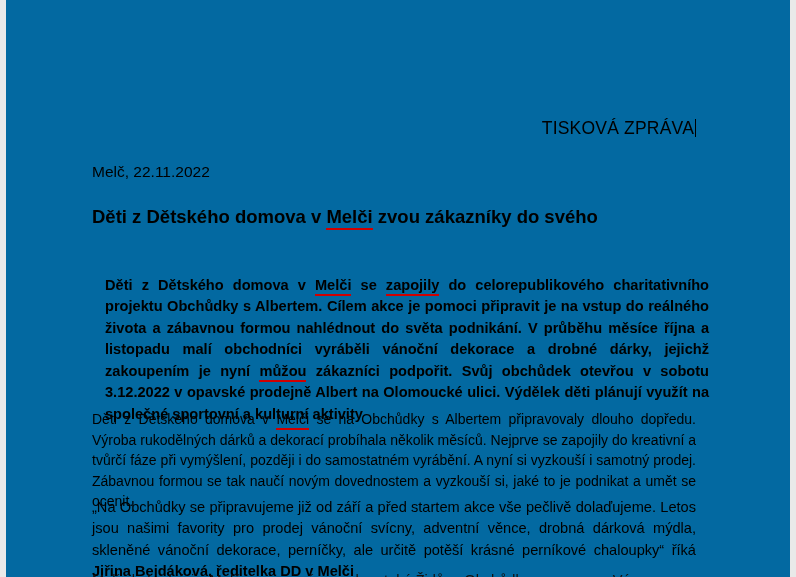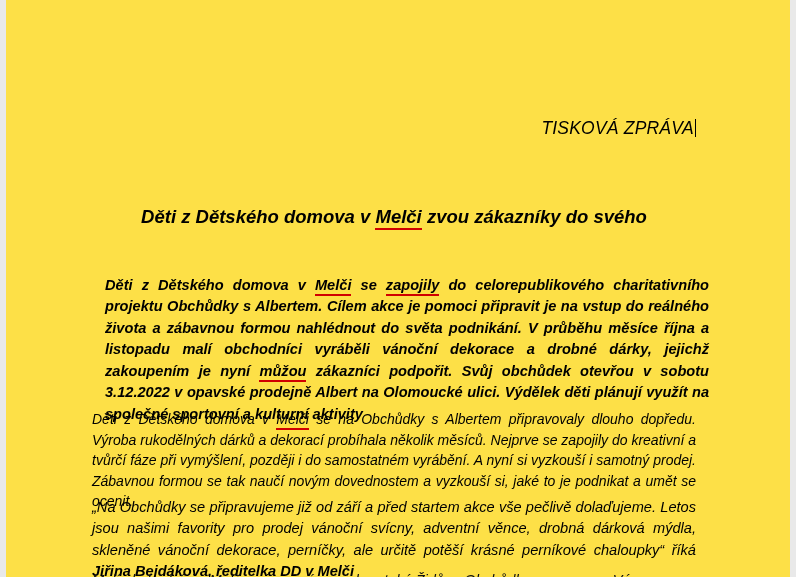--- a/index.html
+++ b/index.html
@@ -11,23 +11,22 @@
     width: 796px;
     height: 577px;
     overflow: hidden;
     font-family: "Liberation Sans", sans-serif;
     color: #000000;
   }
   .page {
     position: relative;
     width: 796px;
     height: 577px;
-    background: #fde047;
+    background: #0369a1;
     box-sizing: border-box;
-    font-style: italic;
   }
   
   .page-edge-left {
     position: absolute;
     left: 0;
     top: 0;
     width: 6px;
     height: 577px;
     background: #e9e9e9;
   }
@@ -66,21 +65,20 @@
     position: absolute;
     left: 0;
     top: 163px;
     font-size: 15.5px;
   }
   .title {
     position: absolute;
     left: 0;
     top: 205px;
     width: 604px;
-    text-align: center;
     font-size: 18.5px;
     font-weight: bold;
     line-height: 1.35;
   }
   .title .spell {
     border-bottom: 2px solid #d00000;
     padding-bottom: 1px;
   }
   .lead {
     position: absolute;
@@ -132,20 +130,21 @@
 
 <div class="page">
 
   <div class="page-edge-left"></div>
   <div class="page-edge-right"></div>
 
   <div class="content">
 
     <div class="header-line"><span>TISKOVÁ ZPRÁVA</span><span class="caret"></span></div>
 
+    <div class="dateline">Melč, 22.11.2022</div>
 
     <div class="title">
       <span>Děti z Dětského domova v </span><span class="spell">Melči</span><span> zvou zákazníky do svého</span>
     </div>
 
     <div class="lead"><span>Děti z Dětského domova v </span><span class="spell">Melči</span><span> se </span><span class="spell">zapojily</span><span> do celorepublikového charitativního projektu Obchůdky s Albertem. Cílem akce je pomoci připravit je na vstup do reálného života a zábavnou formou nahlédnout do světa podnikání. V průběhu měsíce října a listopadu malí obchodníci vyráběli vánoční dekorace a drobné dárky, jejichž zakoupením je nyní </span><span class="spell">můžou</span><span> zákazníci podpořit. Svůj obchůdek otevřou v sobotu 3.12.2022 v opavské prodejně Albert na Olomoucké ulici. Výdělek děti plánují využít na společné sportovní a kulturní aktivity</span></div>
 
     <div class="body1"><span>Děti z Dětského domova v </span><span class="spell">Melči</span><span> se na Obchůdky s Albertem připravovaly dlouho dopředu. Výroba rukodělných dárků a dekorací probíhala několik měsíců. Nejprve se zapojily do kreativní a tvůrčí fáze při vymýšlení, později i do samostatném vyrábění. A nyní si vyzkouší i samotný prodej. Zábavnou formou se tak naučí novým dovednostem a vyzkouší si, jaké to je podnikat a umět se ocenit.</span></div>
 
     <div class="body2"><span>„Na Obchůdky se připravujeme již od září a před startem akce vše pečlivě dolaďujeme. Letos jsou našimi favority pro prodej vánoční svícny, adventní věnce, drobná dárková mýdla, skleněné vánoční dekorace, perníčky, ale určitě potěší krásné perníkové chaloupky“ říká </span><b class="inline-bold">Jiřina Bejdáková, ředitelka DD v Melči</b></div>

